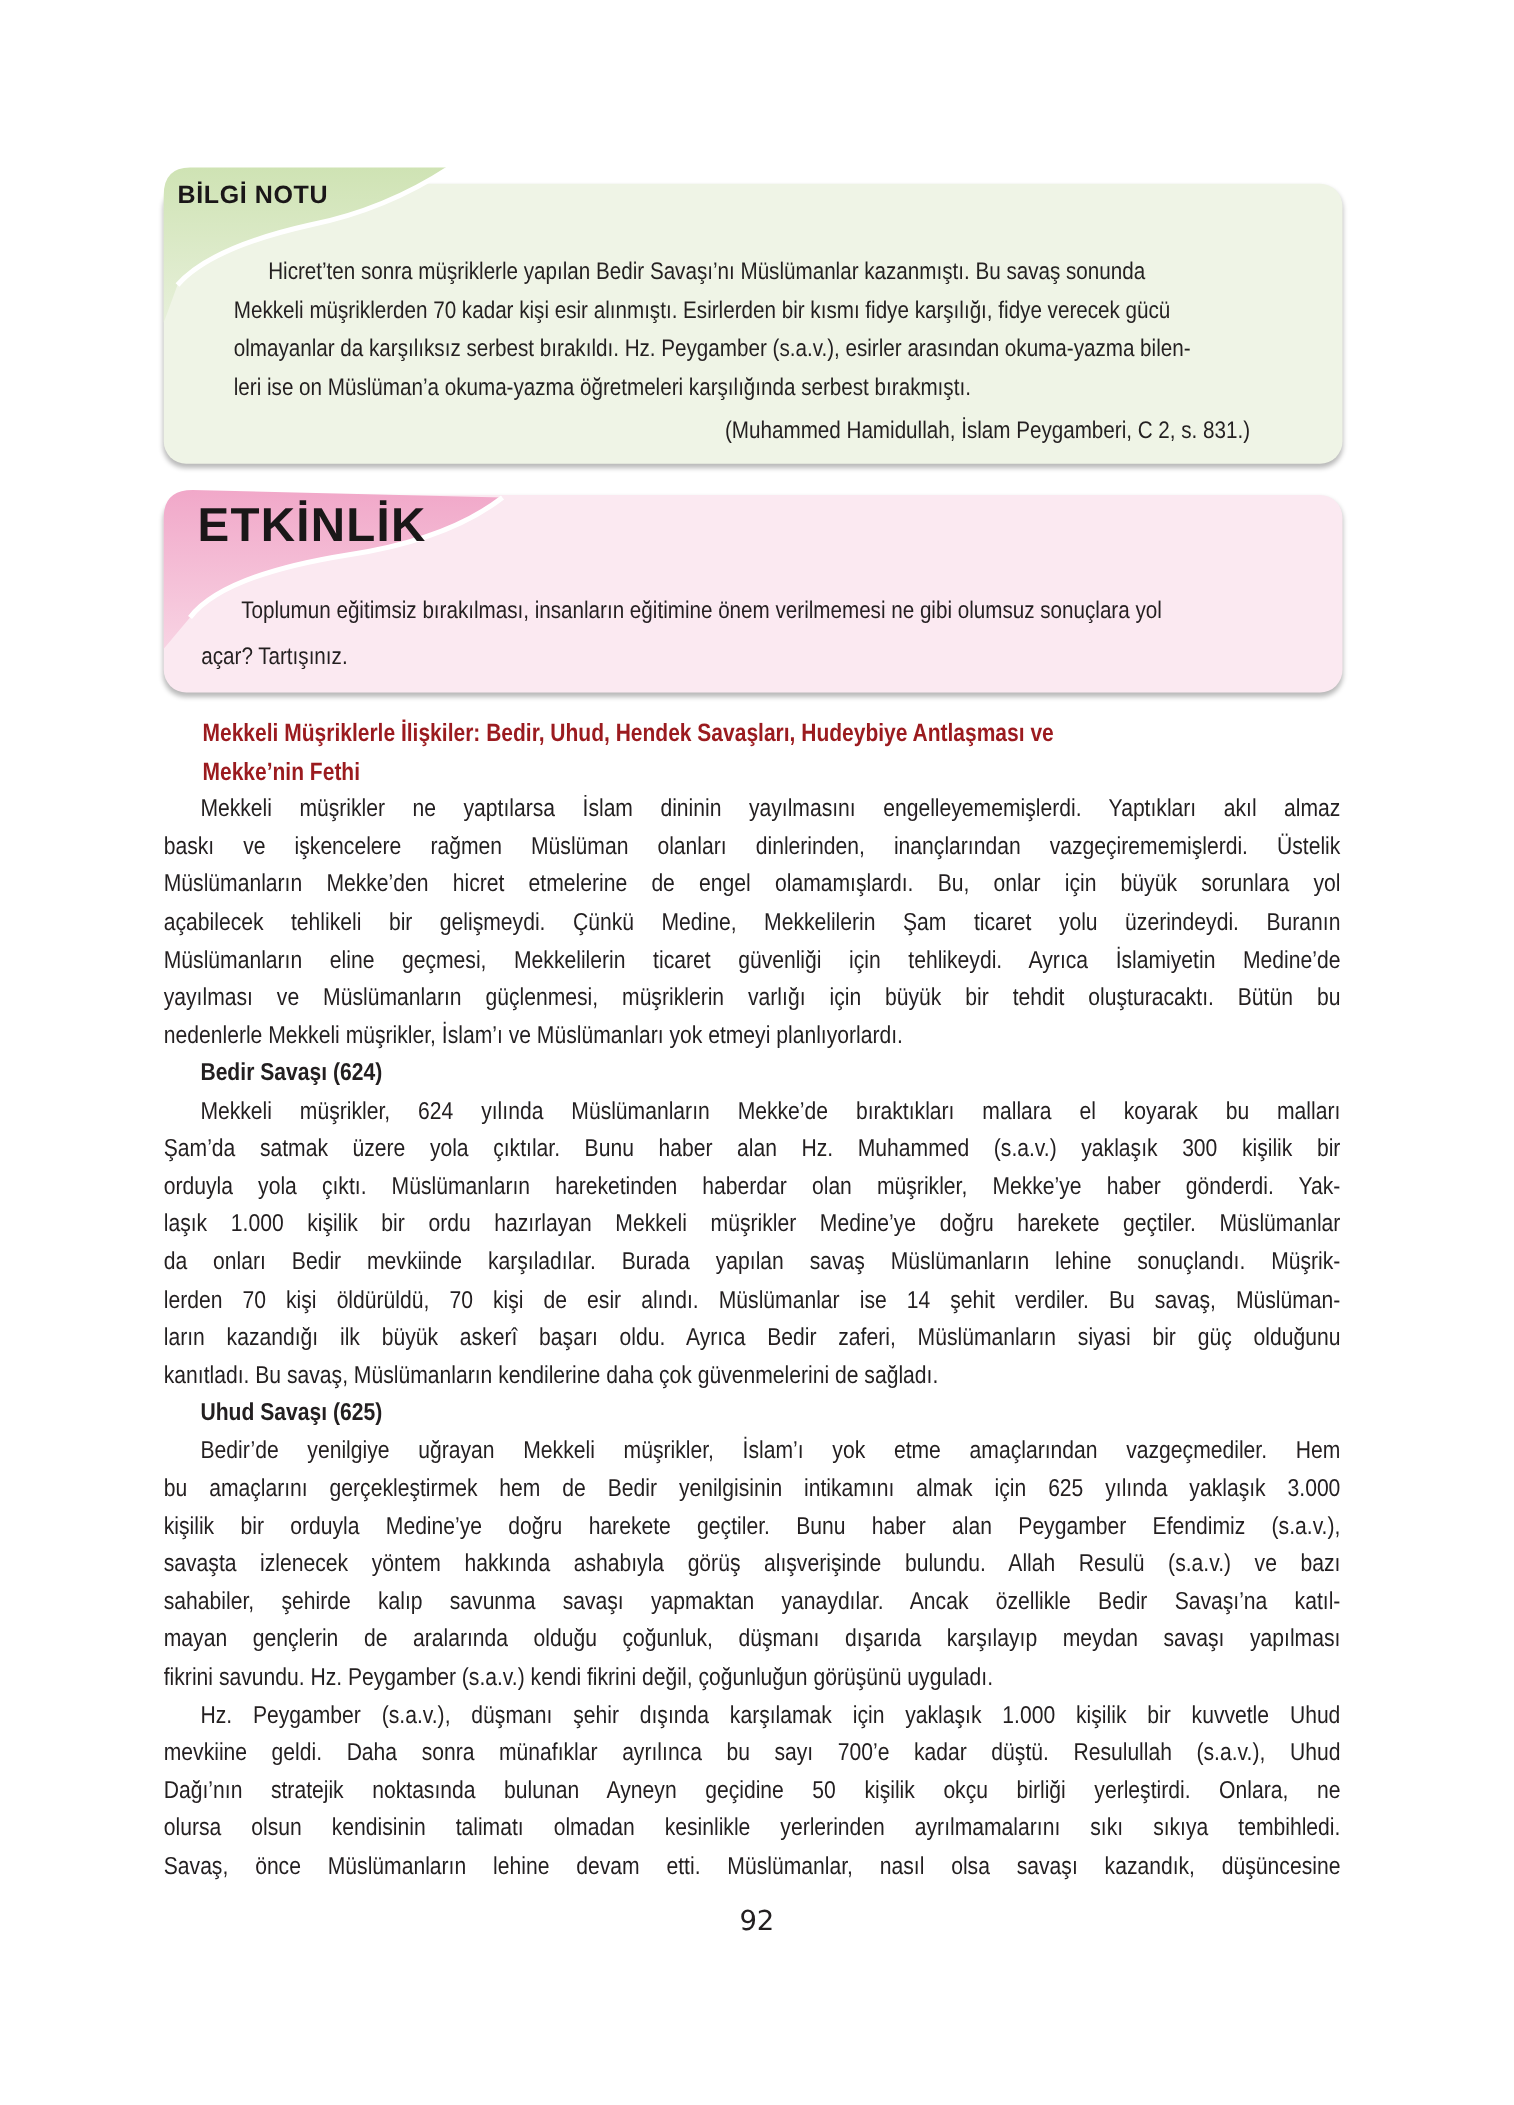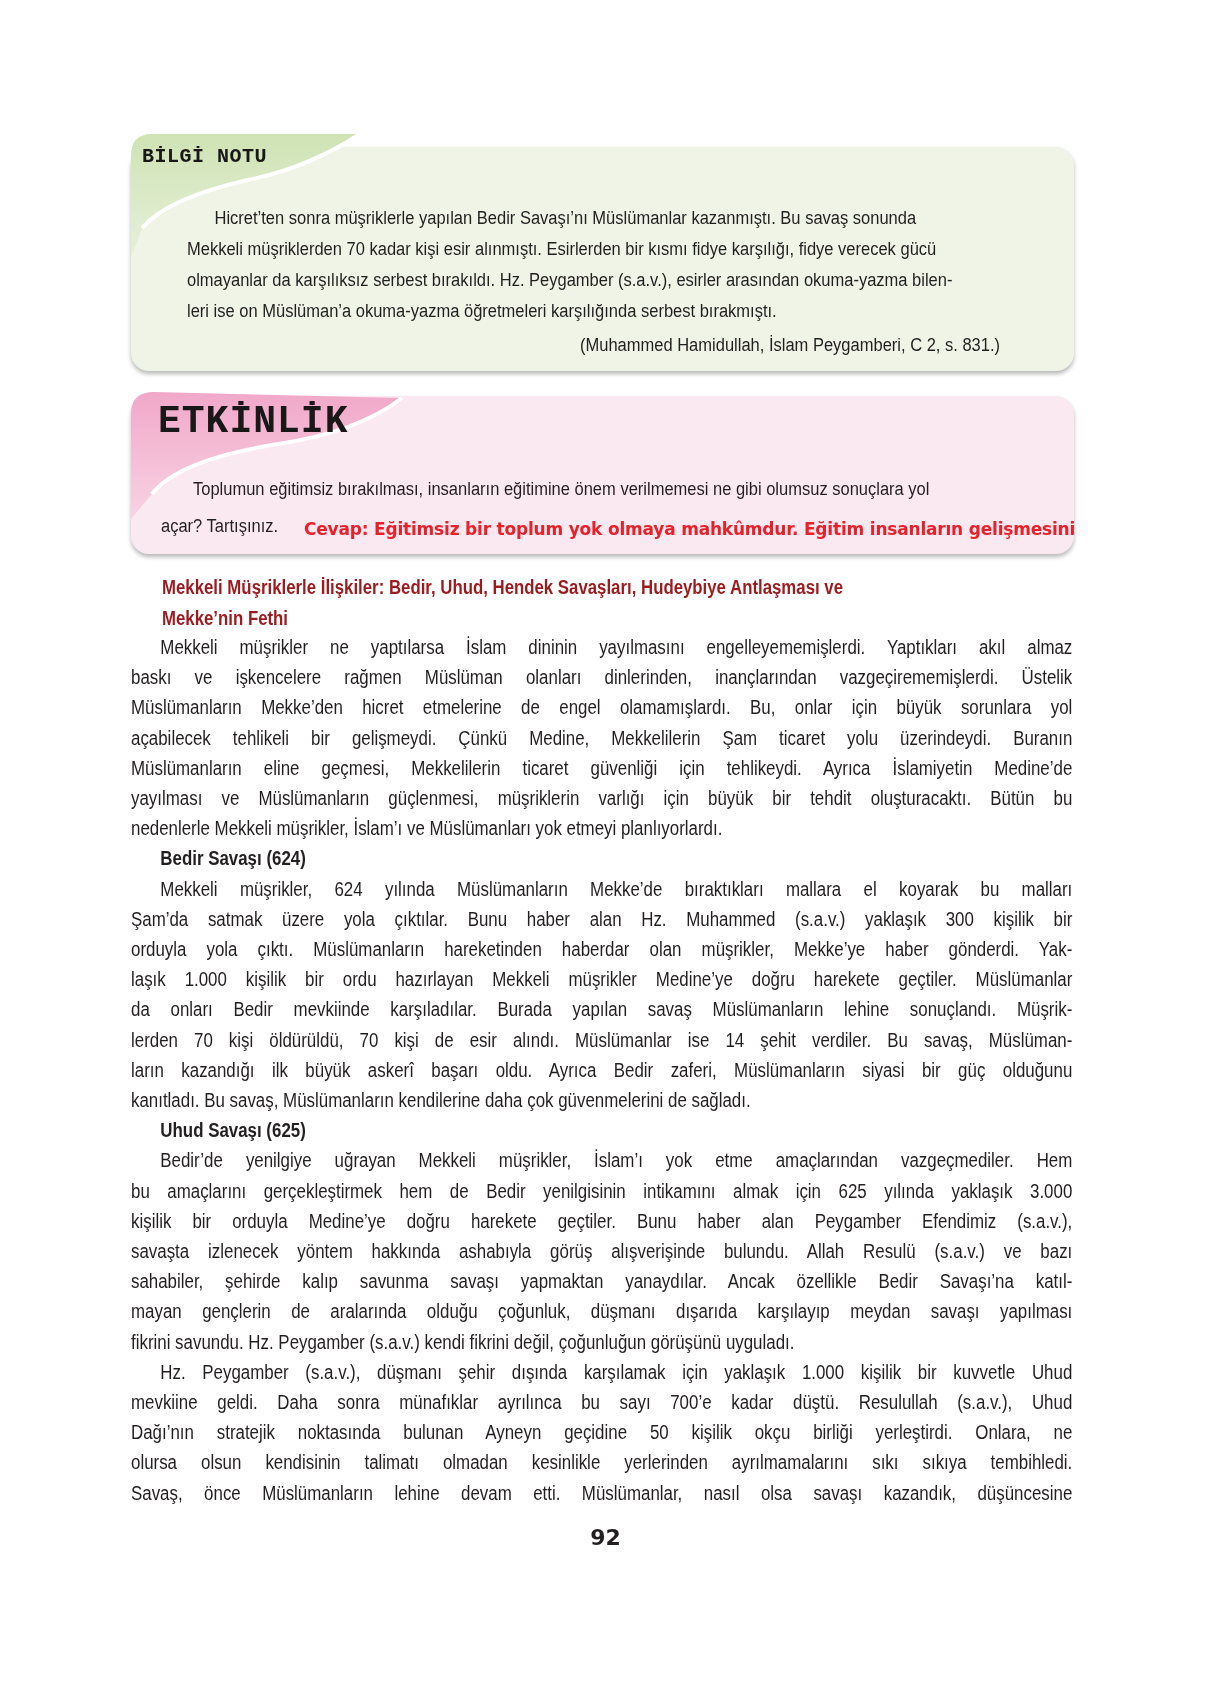--- a/index.html
+++ b/index.html
@@ -9,21 +9,21 @@
     }
     .box {
       position: absolute; left: 131px; width: 943px;
       border-radius: 18px;
       box-shadow: 0 3px 4px rgba(0,0,0,0.28), 0 0 0 3px #ffffff;
     }
     .box.green { top: 147px; height: 224px; background: #eff4e6; }
     .box.pink  { top: 396px; height: 158px; background: #fbe9f1; }
     .tab-svg { position: absolute; left: 128px; }
     .tab-title {
-      position: absolute; font-family: Liberation Mono, monospace; font-weight: bold;
+      position: absolute; font-family: Liberation Sans, sans-serif; font-weight: bold;
       color: #1a1718; letter-spacing: 0.5px;
     }
     .tab-title.green { left: 142px; top: 145px; font-size: 20px; }
     .tab-title.pink  { left: 158px; top: 400px; font-size: 38px; letter-spacing: 1px; }
     .box-text {
       position: absolute; font-size: 19.2px; line-height: 31px;
       transform: scaleX(0.86); transform-origin: left top; color: #231f20;
     }
     .green-text { left: 187px; top: 202px; width: 1003px; }
     .green-text p { margin: 0; text-align: justify; text-align-last: left; }
@@ -47,21 +47,21 @@
       position: absolute; left: 131px; top: 632px; width: 1092px;
       font-size: 19.6px; line-height: 30.2px; color: #231f20;
       transform: scaleX(0.862); transform-origin: left top;
     }
     .body-text .line { display: block; white-space: nowrap; text-align: justify; text-align-last: justify; }
     .body-text .line.last { text-align-last: left; }
     .body-text .line.ind { padding-left: 34px; }
     .body-text .sub { display: block; font-weight: bold; padding-left: 34px; }
     .page-number {
       position: absolute; left: 0; width: 1211px; top: 1525px; text-align: center;
-      font-family: "DejaVu Sans", sans-serif; font-weight: bold; font-size: 22px; color: #231f20;
+      font-family: "DejaVu Sans", sans-serif; font-weight: normal; font-size: 22px; color: #231f20;
     }
   </style>
 </head>
 <body>
 
 <div class="box green"></div>
 <svg class="tab-svg" style="top:128px" width="240" height="160" viewBox="0 0 240 160">
   <defs>
     <linearGradient id="gG" x1="0" y1="0" x2="0" y2="1">
       <stop offset="0" stop-color="#cfe3b4"></stop>
@@ -91,21 +91,20 @@
   </defs>
   <path d="M3 30 Q3 8 26 8 L274 14 Q230 48 150 60 Q50 76 24 110 L3 135 Z" fill="url(#gP)"></path>
   <path d="M274 14 Q230 48 150 60 Q50 76 24 110" fill="none" stroke="#ffffff" stroke-width="4"></path>
 </svg>
 <div class="tab-title pink">ETKİNLİK</div>
 
 <div class="pink-line1">Toplumun eğitimsiz bırakılması, insanların eğitimine önem verilmemesi ne gibi olumsuz sonuçlara yol</div>
 <div class="pink-line2">açar? Tartışınız.</div>
 
 <div class="answer">
-  <span>Cevap: Eğitimsiz bir toplum yok olmaya mahkûmdur. Eğitim insanların gelişmesini</span>
 </div>
 
 <div class="section-title">
   <span>Mekkeli Müşriklerle İlişkiler: Bedir, Uhud, Hendek Savaşları, Hudeybiye Antlaşması ve</span>
   <span>Mekke’nin Fethi</span>
 </div>
 
 <div class="body-text">
   <span class="line ind">Mekkeli müşrikler ne yaptılarsa İslam dininin yayılmasını engelleyememişlerdi. Yaptıkları akıl almaz</span>
   <span class="line">baskı ve işkencelere rağmen Müslüman olanları dinlerinden, inançlarından vazgeçirememişlerdi. Üstelik</span>

